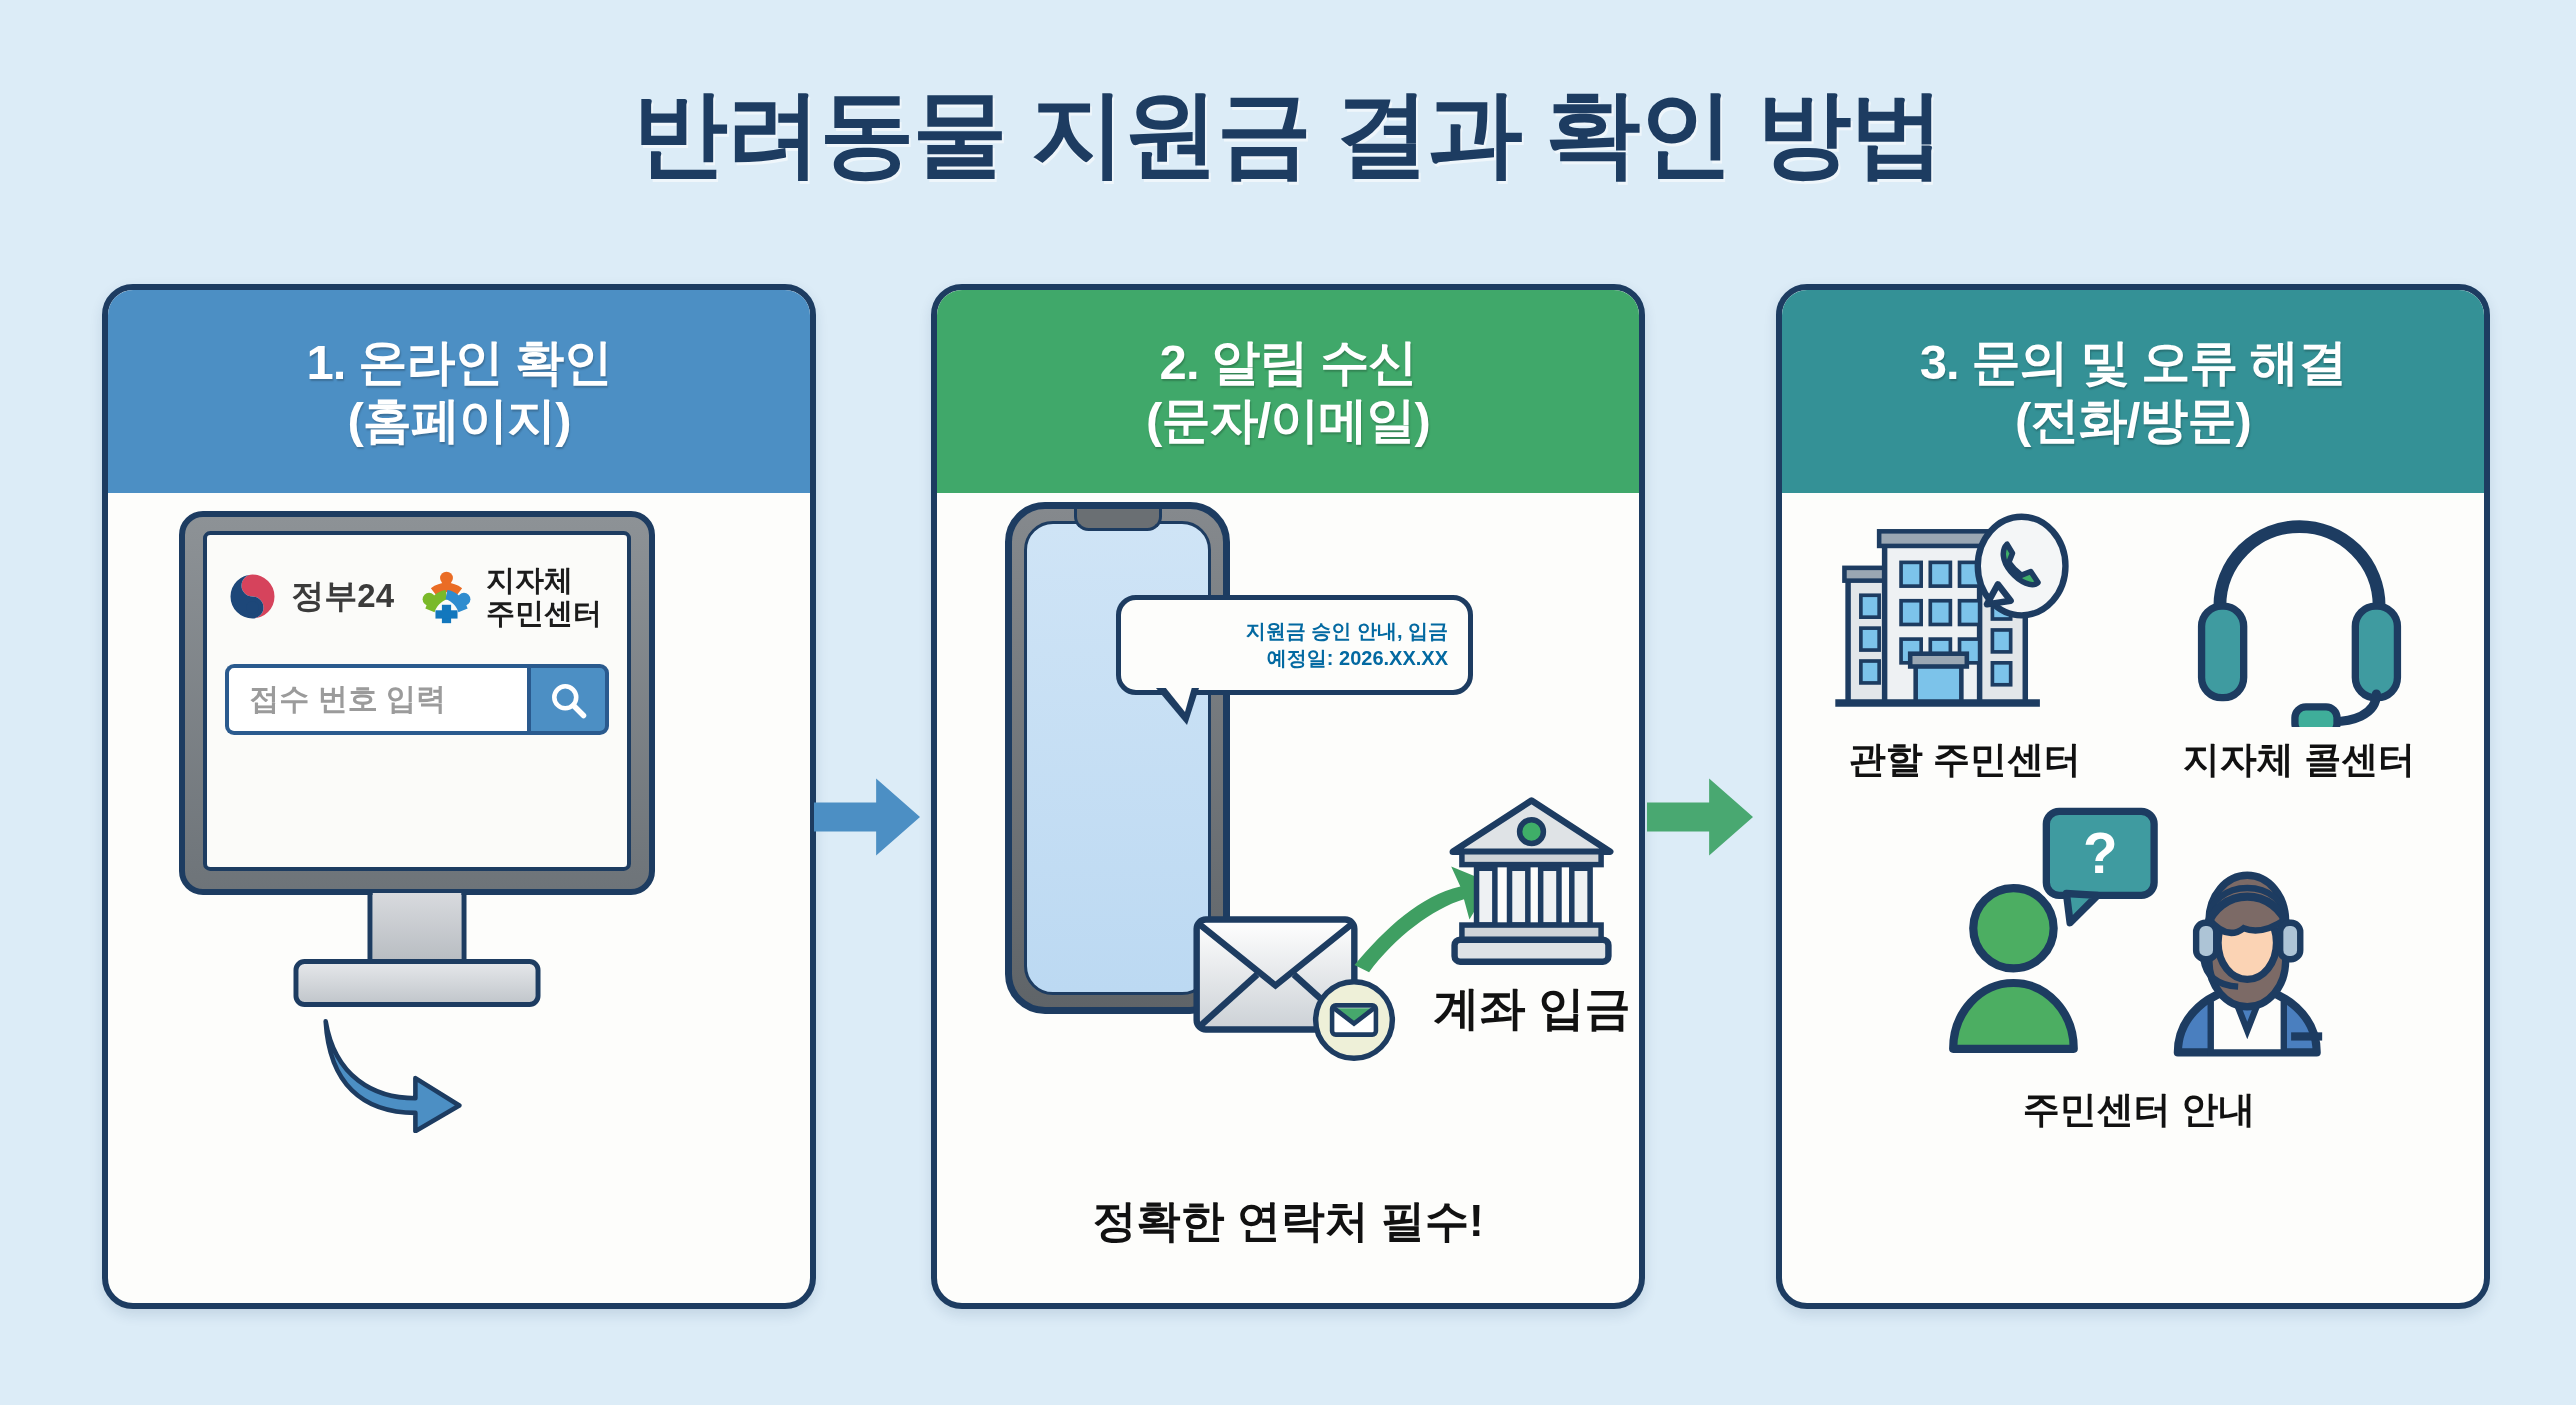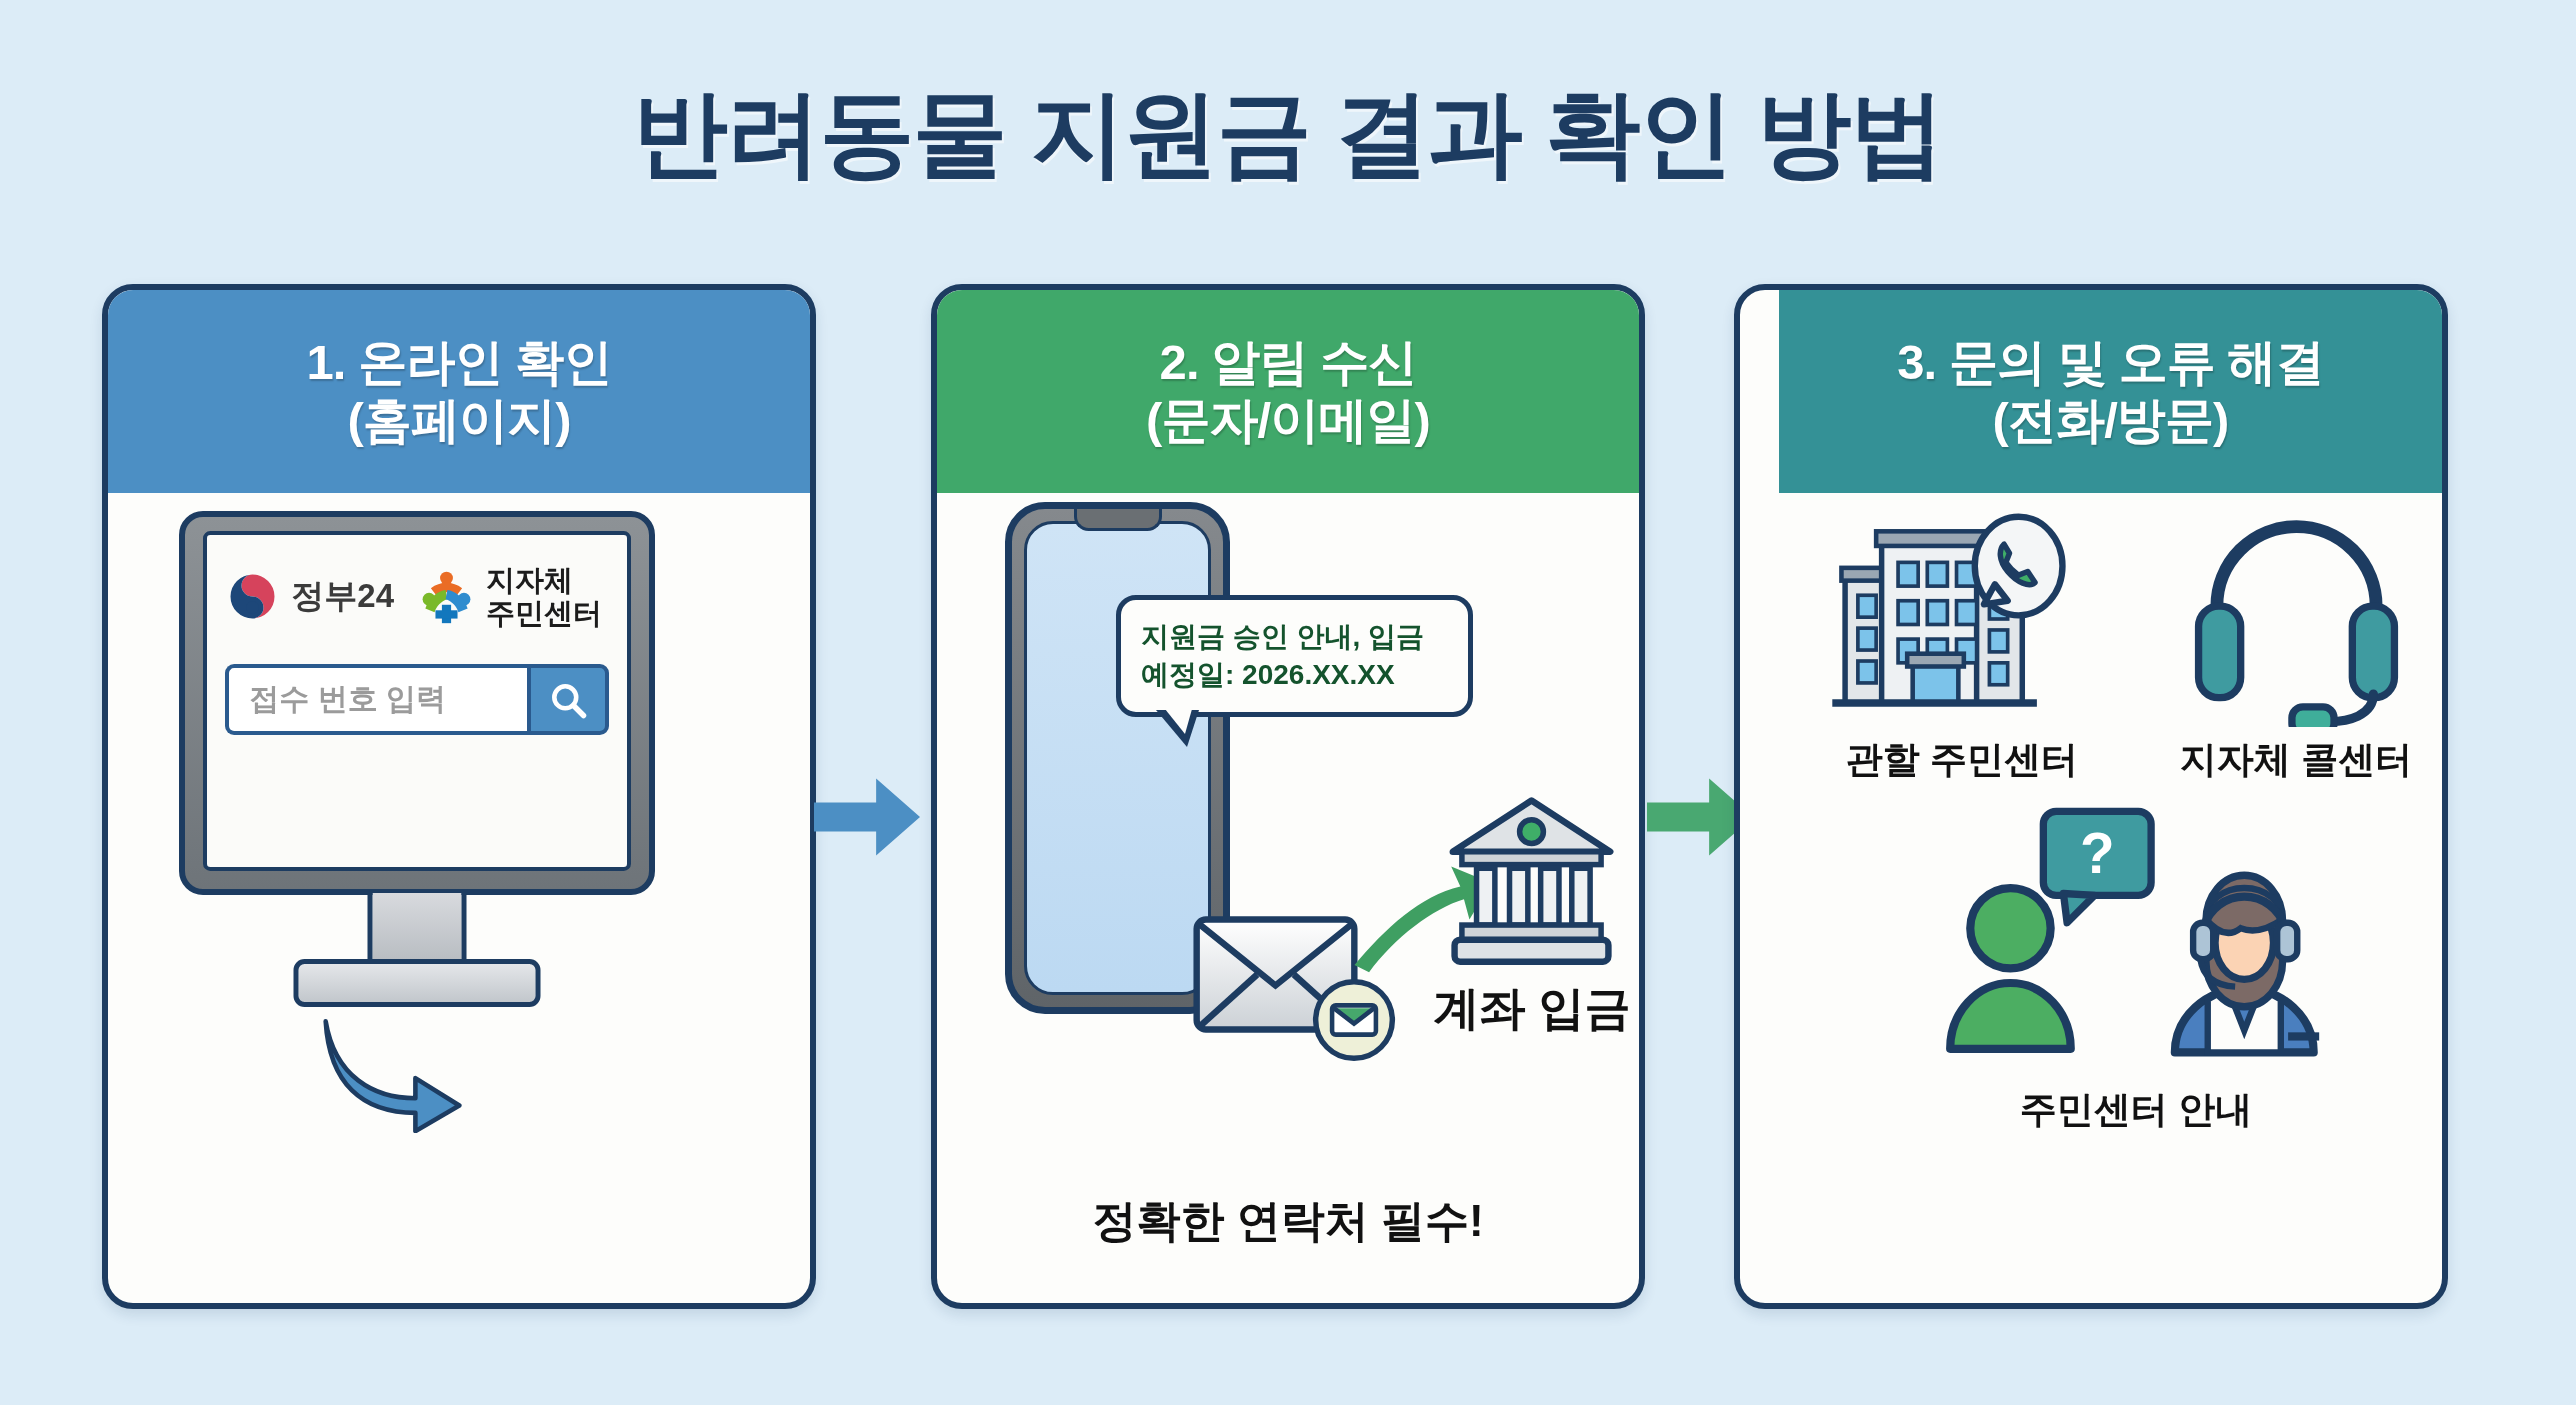--- a/index.html
+++ b/index.html
@@ -24,21 +24,21 @@
   .card {
     position: absolute; top: 284px; width: 714px; height: 1025px;
     background: #fdfdfb;
     border: 6.4px solid #1d3c61;
     border-radius: 31px;
     overflow: hidden;
     box-shadow: 0 5.5px 12.8px rgba(20,50,90,.12);
   }
   #card1 { left: 102px; }
   #card2 { left: 931px; }
-  #card3 { left: 1734px; padding-left: 39px; }
+  #card3 { left: 1776px; }
 
   .card-header {
     height: 203px; width: 100%;
     display: flex; flex-direction: column;
     align-items: center; justify-content: center;
     color: #fff; font-weight: 900; font-size: 49px; line-height: 1.18;
     text-shadow: 0.9px 1.8px 1.8px rgba(0,0,0,.22);
     letter-spacing: -0.9px;
   }
   .hdr-blue  { background: #4c8fc4; }
@@ -132,21 +132,21 @@
   .notch {
     position: absolute; left: 50%; transform: translateX(-50%); top: 0;
     width: 88px; height: 22px; background: #6a6f73;
     border: 3.7px solid #1d3c61; border-top: none; border-radius: 0 0 14.6px 14.6px;
   }
   .bubble {
     position: absolute; left: 179px; top: 102px; width: 357px;
     background: #fdfdfb; border: 5.5px solid #1d3c61; border-radius: 20px;
     padding: 18.3px 20px;
   }
-  .bubble-line { font-size: 28px; font-weight: 800; color: #14532d; line-height: 1.34; white-space: nowrap; }
+  .bubble-line { font-size: 20px; font-weight: 800; color: #0369a1; line-height: 1.34; white-space: nowrap; text-align: right; }
   .bubble-tail {
     position: absolute; left: 35px; bottom: -35px; width: 0; height: 0;
     border-left: 31px solid transparent; border-right: 12.8px solid transparent;
     border-top: 37px solid #1d3c61;
   }
   .bubble-tail::after {
     content: ""; position: absolute; left: -22px; top: -38px; width: 0; height: 0;
     border-left: 20px solid transparent; border-right: 7.3px solid transparent;
     border-top: 25.6px solid #fdfdfb;
   }

